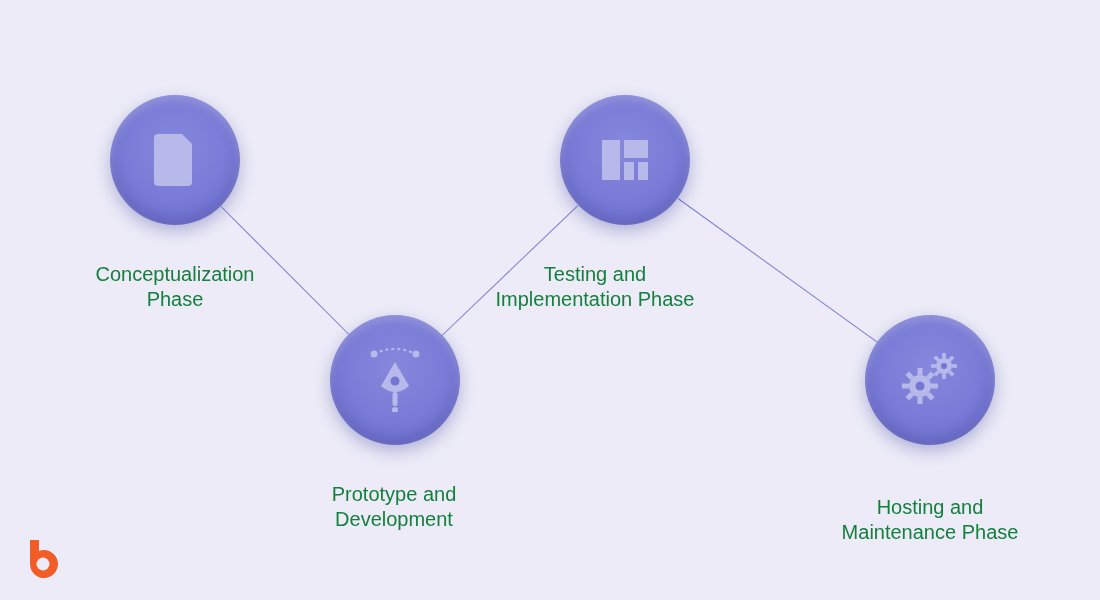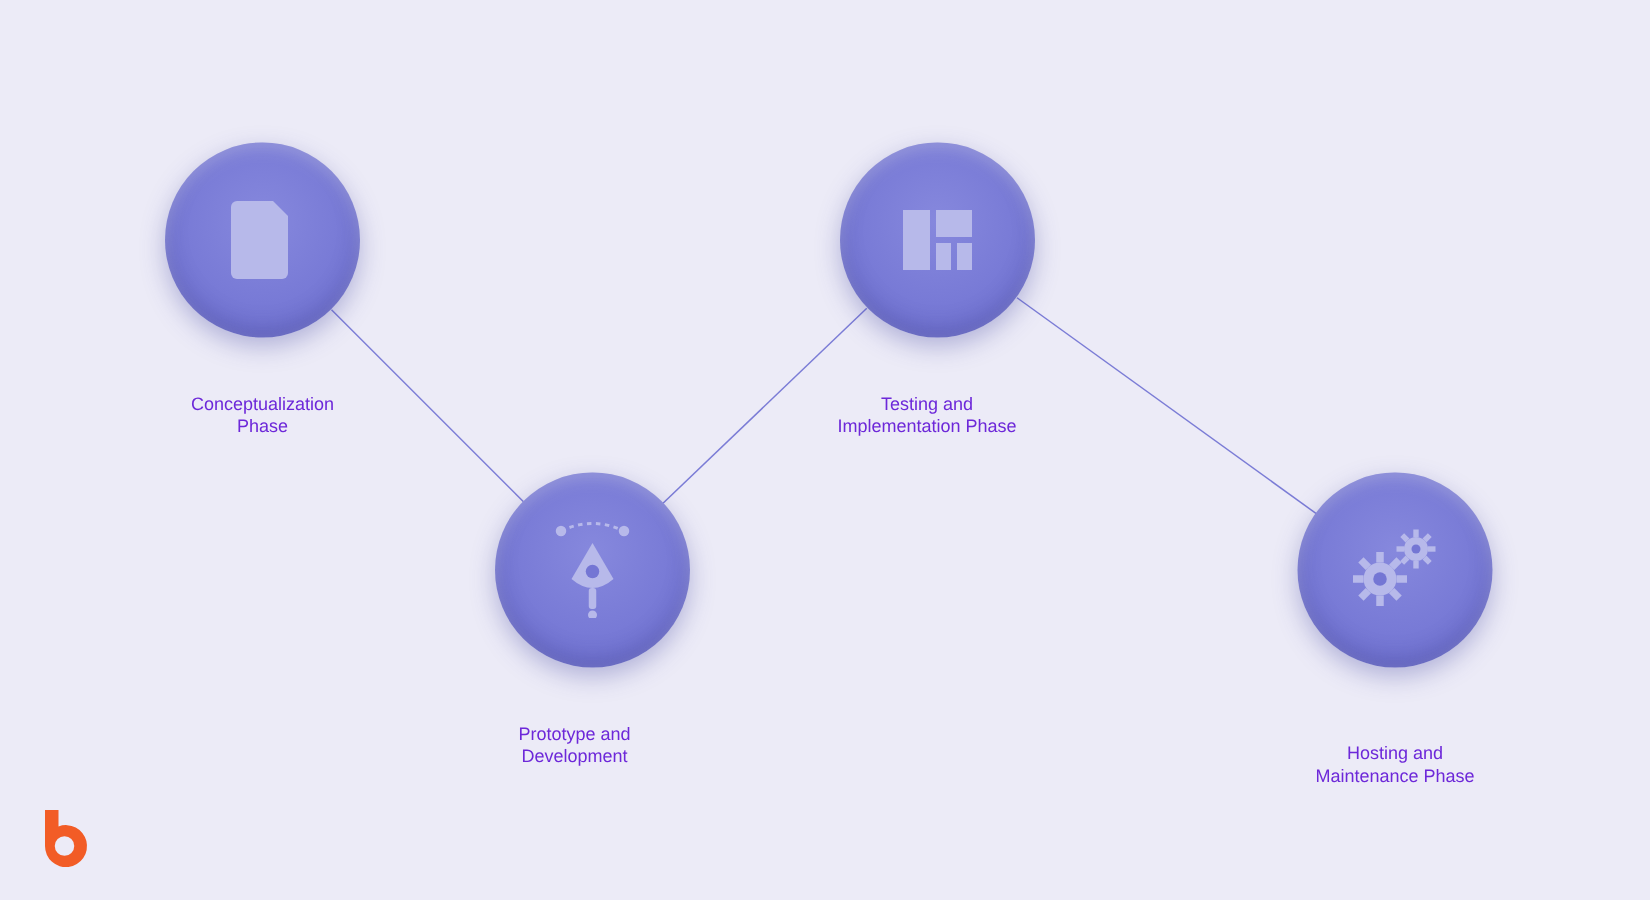--- a/index.html
+++ b/index.html
@@ -23,23 +23,23 @@
     background:radial-gradient(circle at 50% 40%,#8688dd 0%,#7476d4 70%,#6e70cf 100%);
     box-shadow:0 6px 16px rgba(70,72,160,.35),
                inset 0 4px 10px rgba(255,255,255,.25),
                inset 0 -6px 14px rgba(40,40,110,.25);
     display:flex;align-items:center;justify-content:center;
   }
   .label{
     position:absolute;
     width:220px;
     text-align:center;
-    font-size:12px;
+    font-size:20px;
     line-height:1.25;
-    color:#6d28d9;
+    color:#15803d;
   }
   .logo{
     position:absolute;
     left:20px;bottom:18px;
     width:46px;height:46px;
   }
   svg{display:block}
 </style>
 </head>
 <body>
@@ -65,35 +65,35 @@
       <circle cx="6" cy="6" r="3.5" fill="#b7b9ea"></circle>
       <circle cx="48" cy="6" r="3.5" fill="#b7b9ea"></circle>
       <path d="M6 6 Q27 -4 48 6" stroke="#b7b9ea" stroke-width="2" stroke-dasharray="3 3" fill="none"></path>
       <path d="M27 14 L13 38 Q27 50 41 38 Z" fill="#b7b9ea"></path>
       <circle cx="27" cy="33" r="4.5" fill="#7476d4"></circle>
       <rect x="24.5" y="44" width="5" height="14" rx="2" fill="#b7b9ea"></rect>
       <circle cx="27" cy="62" r="3" fill="#b7b9ea"></circle>
     </svg>
   </span>
 </div>
-<div class="label" id="label-proto" style="left: 273px; top: 482px;">
+<div class="label" id="label-proto" style="left: 284px; top: 482px;">
   <span>Prototype and<br>Development</span>
 </div>
 
 <div class="node" id="node-test" style="left: 560px; top: 95px;">
   <span>
     <svg width="46" height="40" viewBox="0 0 46 40">
       <rect x="0" y="0" width="18" height="40" fill="#b7b9ea"></rect>
       <rect x="22" y="0" width="24" height="18" fill="#b7b9ea"></rect>
       <rect x="22" y="22" width="10" height="18" fill="#b7b9ea"></rect>
       <rect x="36" y="22" width="10" height="18" fill="#b7b9ea"></rect>
     </svg>
   </span>
 </div>
-<div class="label" id="label-test" style="left: 508px; top: 262px;">
+<div class="label" id="label-test" style="left: 485px; top: 262px;">
   <span>Testing and<br>Implementation Phase</span>
 </div>
 
 <div class="node" id="node-host" style="left: 865px; top: 315px;">
   <span>
     <svg width="60" height="56" viewBox="0 0 60 56">
       <g fill="#b7b9ea">
         <g transform="translate(20,34)">
           <circle r="11"></circle>
           <circle r="4.5" fill="#7476d4"></circle>

